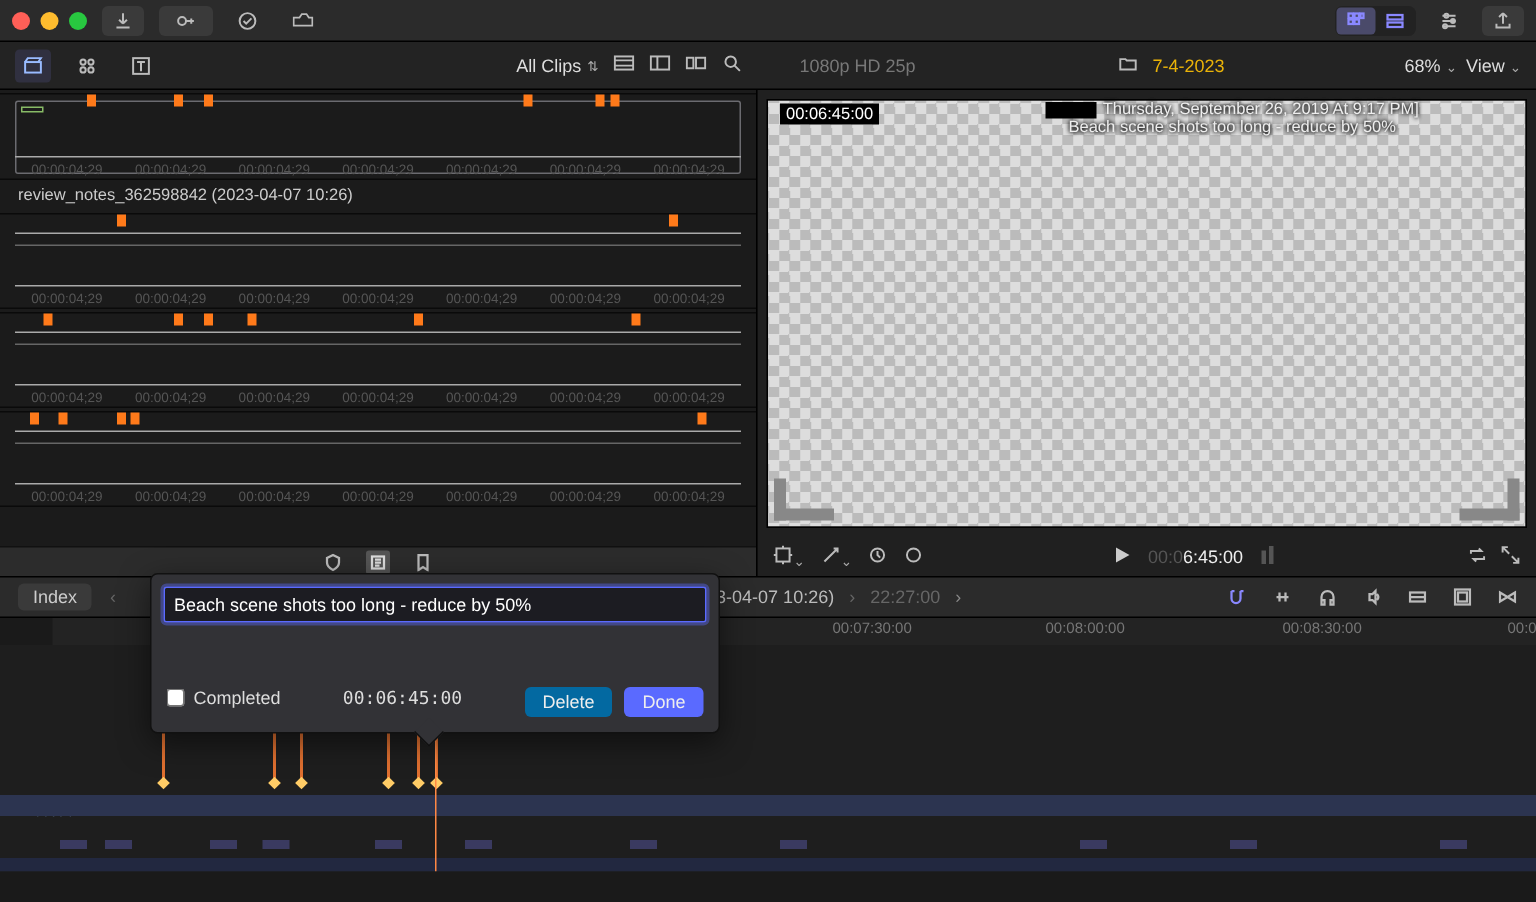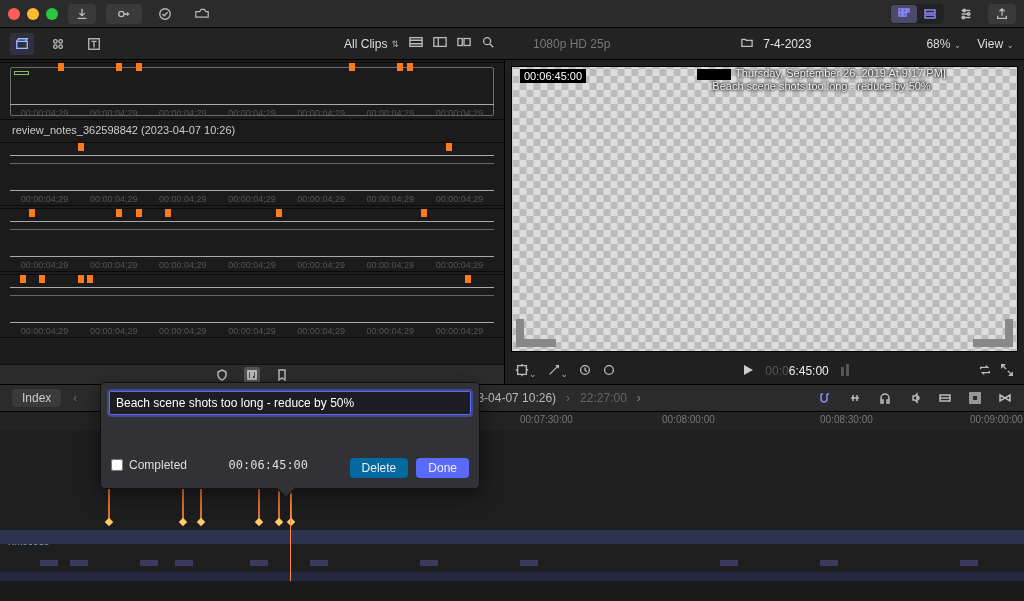--- a/index.html
+++ b/index.html
@@ -21,22 +21,22 @@
 
 .subtoolbar { height: 32px; background: #232323; display: flex; border-bottom: 1px solid #000; }
 .sub-left { display: flex; align-items:center; gap: 12px; padding-left: 10px; flex: 0 0 505px; }
 .sub-left .mediabtn { width: 24px; height: 22px; background: #303040; border-radius: 3px; display:flex; align-items:center; justify-content:center; color:#aab; }
 .sub-left .plainicon { width: 24px; display:flex; align-items:center; justify-content:center; color:#ccc; }
 .sub-clip-controls { margin-left: auto; display:flex; align-items:center; gap:10px; color:#ddd; padding-right:10px; }
 .sub-clip-controls .dropdown { display:flex; align-items:center; gap:4px; }
 .sub-right { display:flex; align-items:center; flex: 1; padding: 0 10px 0 0; justify-content: space-between; margin-left: 28px; }
 .proj-box { display:flex; align-items:center; gap:14px; }
 .proj-box .fmt { color:#777; }
-.proj-center { display:flex; align-items:center; gap:10px; color:#e5e5e5;padding-left:16px; }
-.viewmenu { display:flex; align-items:center; gap:16px; color:#ddd; }
+.proj-center { display:flex; align-items:center; gap:10px; color:#eab308;padding-left:16px; }
+.viewmenu { display:flex; align-items:center; gap:6px; color:#ddd; }
 
 .main { display:flex; height: 324px; }
 .browser { width: 505px; background: #1b1b1b; border-right: 1px solid #000; display:flex; flex-direction:column; overflow:hidden; position:relative; }
 .clip { height: 64px; border-bottom: 1px solid #0a0a0a; border-top: 1px solid #0a0a0a; margin-top:2px; position:relative; }
 .clip .filmline { position:absolute; left:10px; right:10px; bottom:14px; height:1px; background:#aaa; }
 .clip .filmline.top { bottom:auto; top:12px; }
 .clip .filmline2 { position:absolute; left:10px; right:10px; top:20px; height:1px; background:#666; }
 .clip .timestamps { position:absolute; bottom:1px; left:10px; right:10px; display:flex; justify-content:space-between; color:#555; font-size:9px; }
 .clip .timestamps span { flex:1; text-align:center; }
 .clip-title { padding: 4px 12px; font-size:11px; color:#ccc; }
@@ -67,21 +67,21 @@
 
 .timeline-header { height: 28px; background: #2b2b2b; display:flex; align-items:center; border-top:1px solid #000; border-bottom: 1px solid #000; }
 .timeline-left { display:flex; align-items:center; gap:12px; padding-left:12px; color:#888; font-size:12px;}
 .timeline-left .idxbtn { background:#3a3a3a; padding:2px 10px; border-radius:4px; color:#ccc; }
 .timeline-spacer { flex:1; }
 .timeline-right { display:flex; align-items:center; gap:12px; padding-right: 10px; color:#bbb; }
 .timeline-right .ticn { width:18px; height:18px; display:flex; align-items:center; justify-content:center; }
 .tl-center { display:flex; align-items:center; gap:10px; color:#bbb; font-size:12px;}
 .tl-center .duration { color:#666; }
 
-.ruler { height: 18px; background: #232323; color:#777; font-size:10px; padding: 2px 0 0 10px; position:relative; }
+.ruler { height: 18px; background: #232323; color:#777; font-size:10px; padding: 2px 0 0 10px; position:relative;margin-left:35px; }
 .ruler .tick { position:absolute; top:2px; }
 
 .tracks { height: 151px; background: #1e1e1e; position:relative; overflow:hidden; }
 .markerlane { position:absolute; top:12px; left:0; right:0; height: 90px; }
 .markerlane .tm { position:absolute; top:0; width:2px; height:80px; background:#e07030; }
 .markerlane .tm::before { content:""; position:absolute; top:-8px; left:-4px; width:10px; height:8px; background:#e05a20; border-radius:2px; }
 .markerlane .tm .dot { position:absolute; bottom:-3px; left:-2px; width:6px; height:6px; background:#ffcc66; transform: rotate(45deg); }
 .playlabel { position:absolute; left:6px; top: 106px; font-size:10px; color:#88aadd; }
 .tracks .band { position:absolute; left:0; right:0; height:14px; background:#2c3450; }
 .tracks .band.b1 { top: 100px; }

